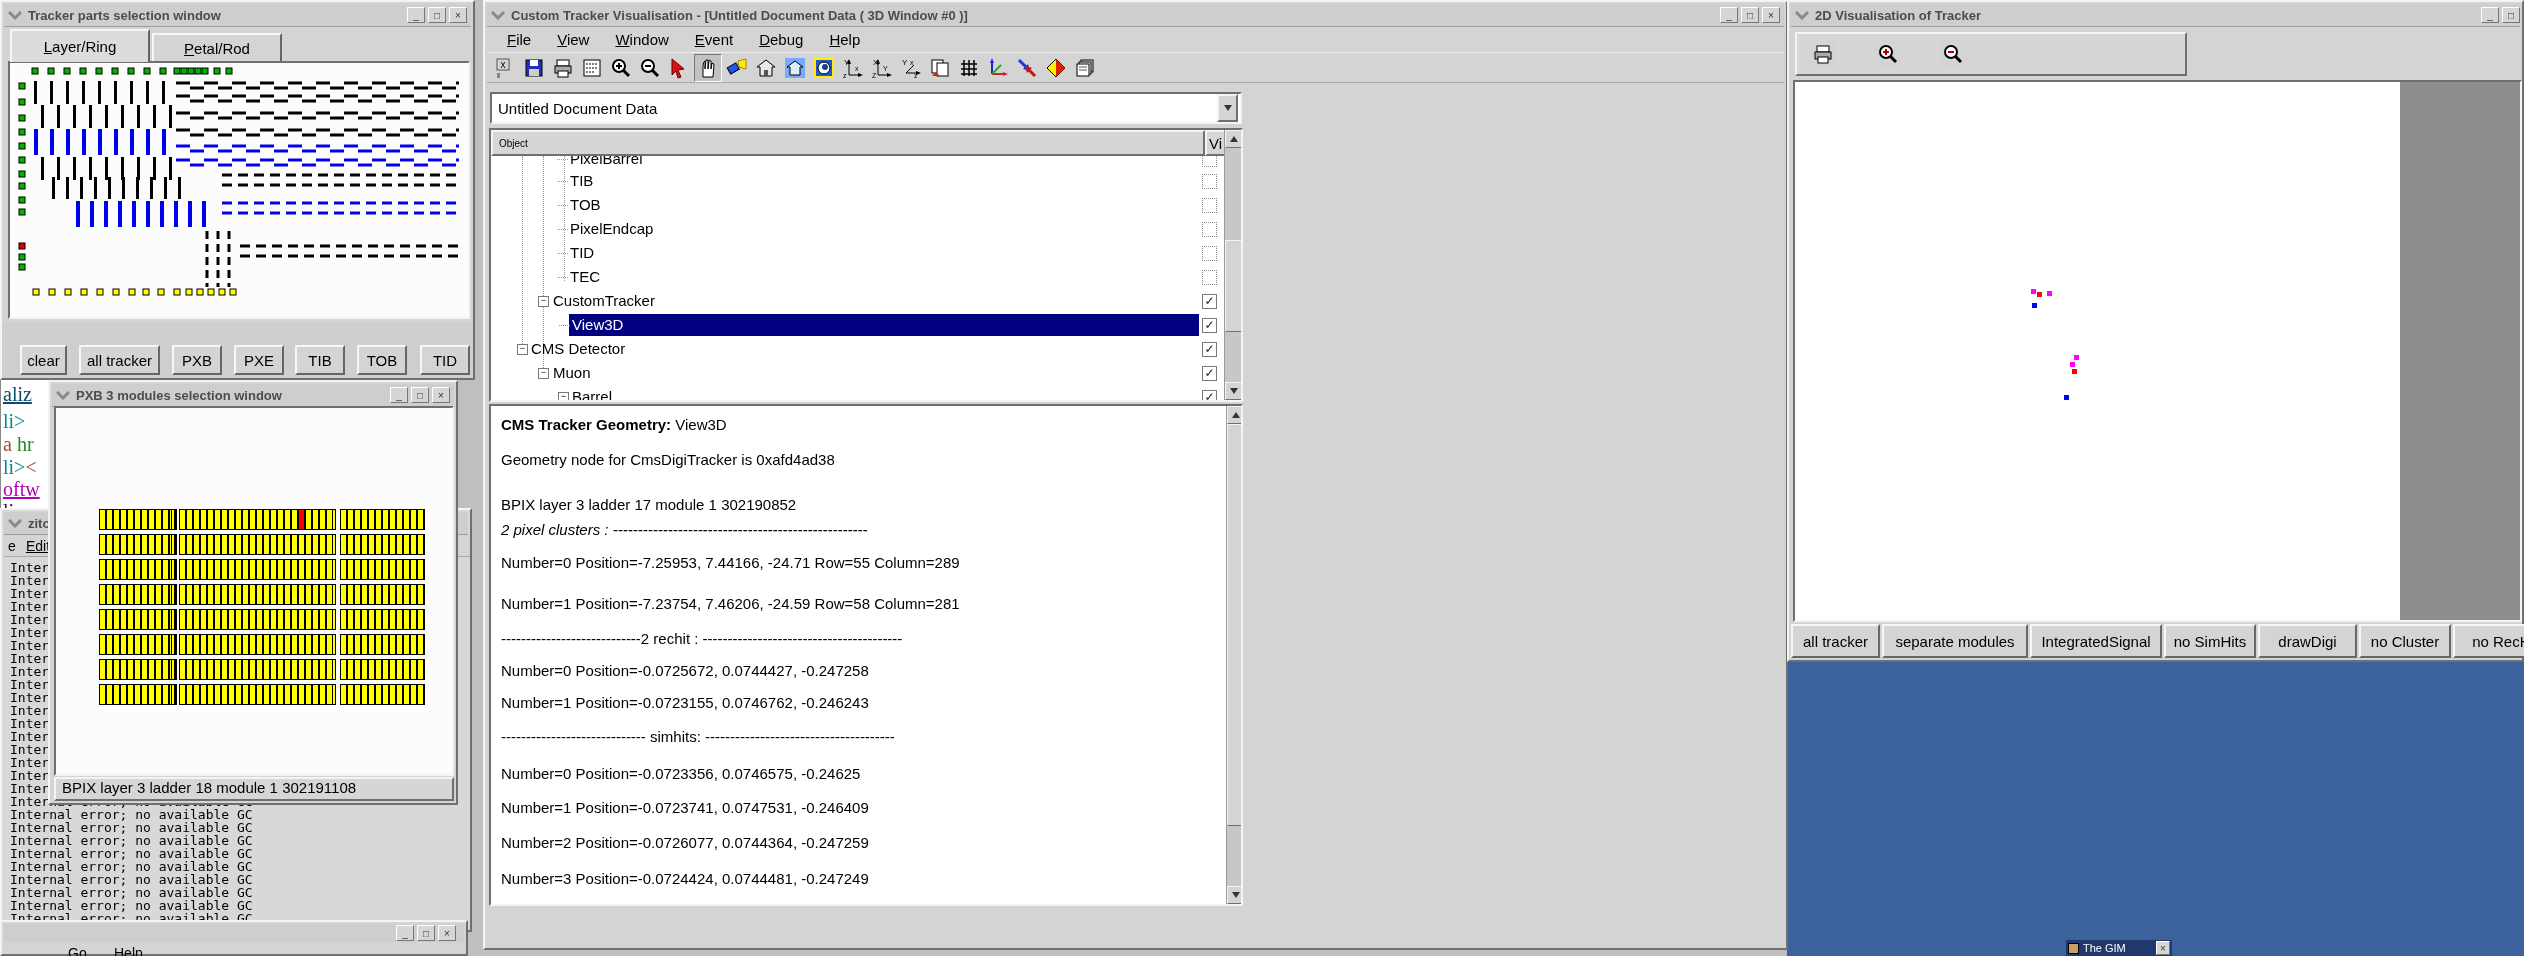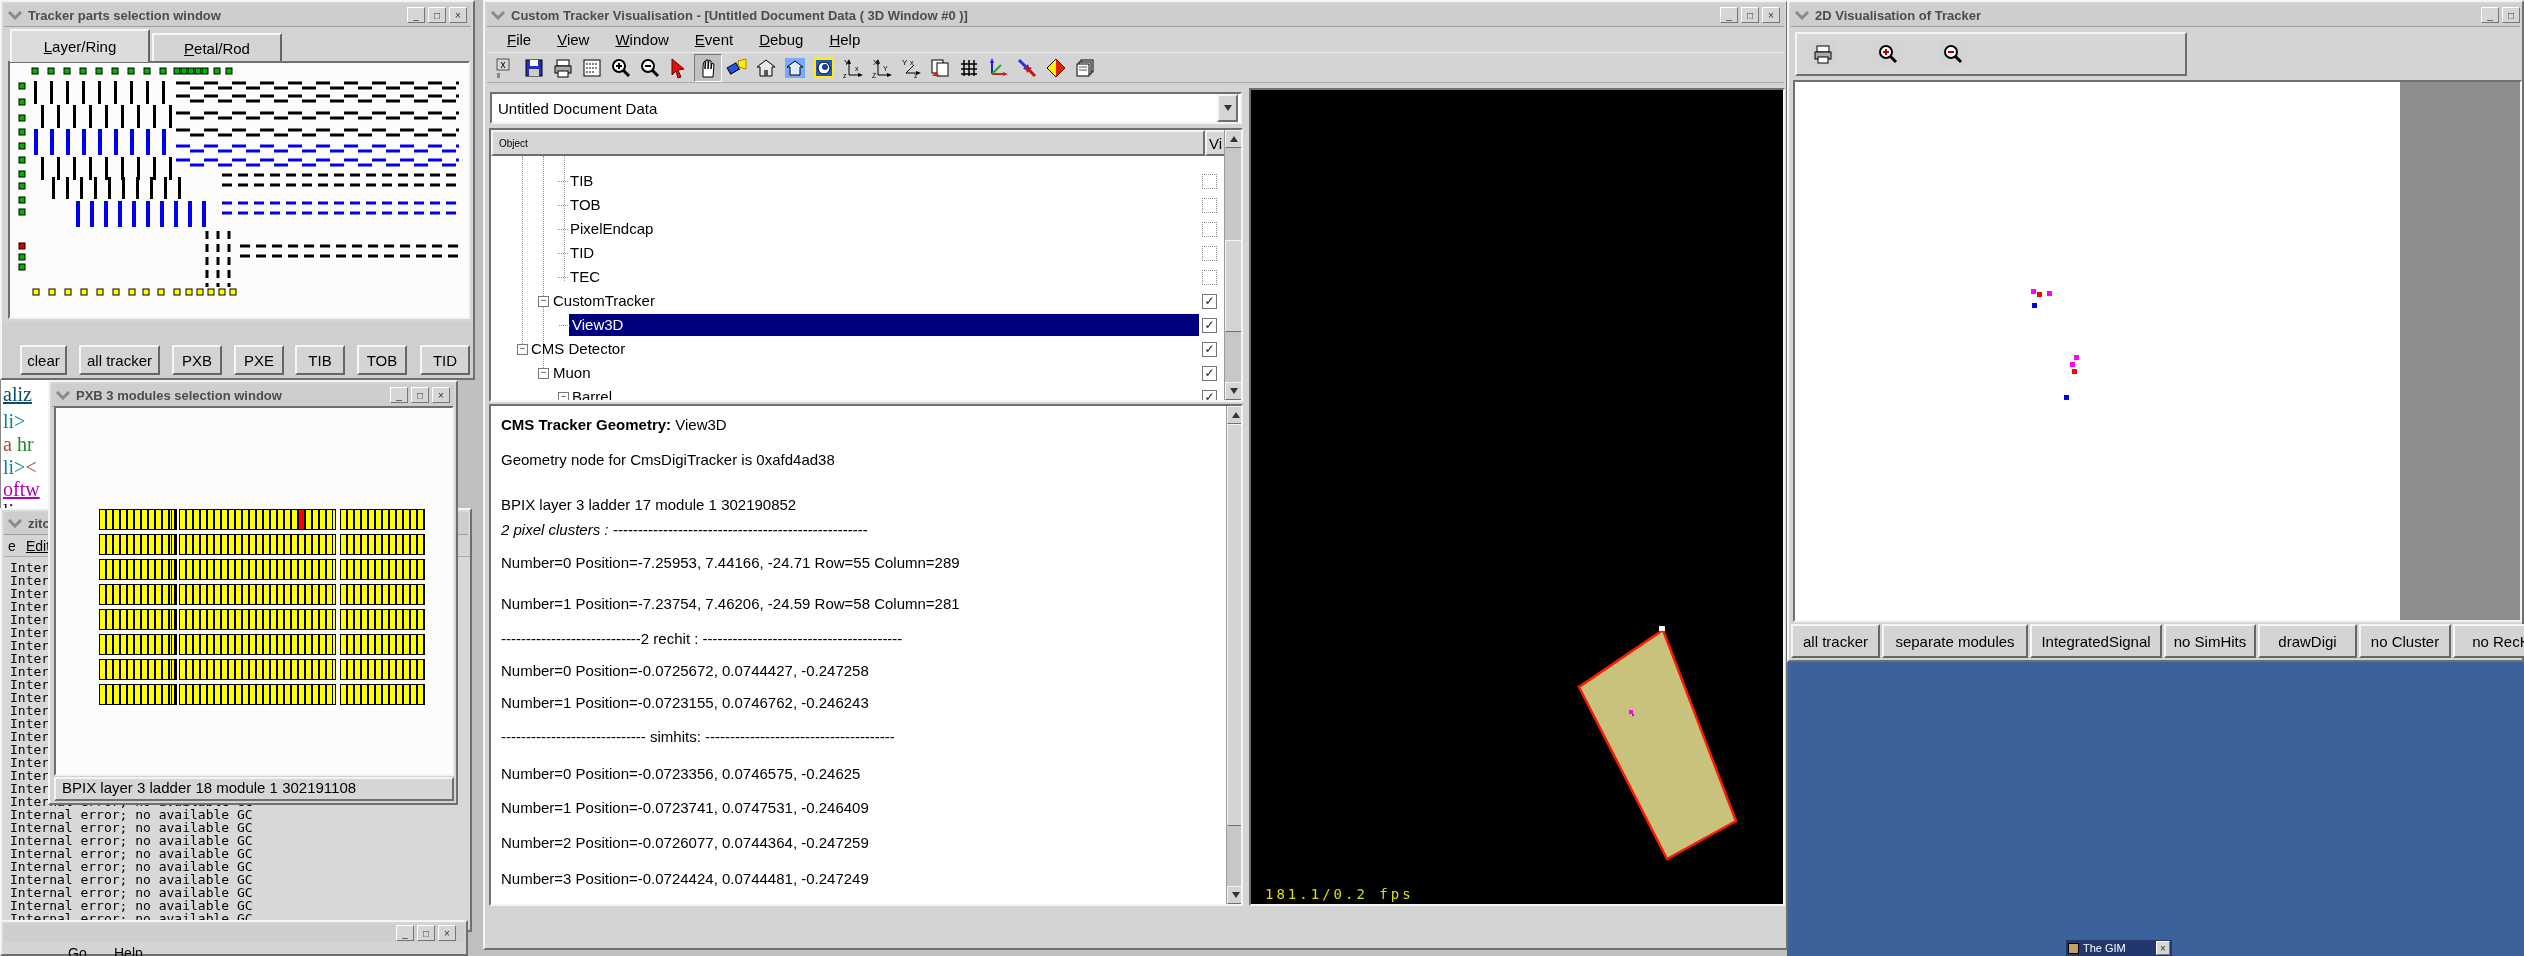--- a/index.html
+++ b/index.html
@@ -901,20 +901,25 @@
     <div class="abs raised" style="left:0;top:0;width:714px;height:26px;display:flex;align-items:center">
       <span style="margin-left:6px;font-size:10px">Object</span>
     </div>
     <div class="abs raised" style="left:714px;top:0;width:22px;height:26px;display:flex;align-items:center;overflow:hidden">
       <span style="margin-left:2px;font-size:15px">Vi</span>
     </div>
     <div id="treeRows" class="abs" style="left:0;top:26px;width:733px;height:244px;overflow:hidden">
       <div class="dotv" style="left:31px;top:0;height:190px"></div>
       <div class="dotv" style="left:52px;top:0;height:220px"></div>
       <div class="dotv" style="left:73px;top:0;height:125px"></div>
+    <div class="treerow" style="top: -8px; width: 733px;">
+          <span class="stub" style="left:66px;top:11px;width:11px"></span>
+          <span style="position:absolute;left:79px;top:2px;">PixelBarrel</span>
+          <span class="cb " style="left:711px"></span>
+        </div>
         <div class="treerow" style="top: 14px; width: 733px;">
           <span class="stub" style="left:66px;top:11px;width:11px"></span>
           <span style="position:absolute;left:79px;top:2px;">TIB</span>
           <span class="cb " style="left:711px"></span>
         </div>
         <div class="treerow" style="top: 38px; width: 733px;">
           <span class="stub" style="left:66px;top:11px;width:11px"></span>
           <span style="position:absolute;left:79px;top:2px;">TOB</span>
           <span class="cb " style="left:711px"></span>
         </div>
@@ -995,29 +1000,20 @@
       <div class="sbarrow" style="top:0">
           <span class="tri-up"></span>
         </div>
       <div class="thumb" style="top:18px;height:400px"></div>
       <div class="sbarrow" style="bottom:0">
           <span class="tri-down"></span>
         </div>
     </div>
   </div>
 
-  <div class="abs sunken" style="left:764px;top:86px;width:536px;height:818px;background:#000;overflow:hidden">
-    <svg width="532" height="814">
-      <polygon points="412,540 485,731 416,769 328,597" fill="#c9c27c" stroke="#ff1800" stroke-width="2.5"></polygon>
-      <rect x="408" y="536" width="6" height="5" fill="#ffffff"></rect>
-      <rect x="378" y="620" width="4" height="4" fill="#ff00ff"></rect>
-      <rect x="381" y="624" width="2" height="2" fill="#cc00cc"></rect>
-    </svg>
-    <span class="abs mono" style="left:14px;top:796px;color:#dede00;font-size:14px;letter-spacing:3px">181.1/0.2 fps</span>
-  </div>
 
 </div>
 
 <div class="win" style="left:1787px;top:0;width:737px;height:662px;z-index:10">
   <div class="titlebar">
     <span class="chev">
       <svg width="14" height="9">
           <path d="M1 1 L7 7 L13 1" fill="none" stroke="#8a8a8a" stroke-width="3"></path>
         </svg></span>
     <span>2D Visualisation of Tracker</span>

